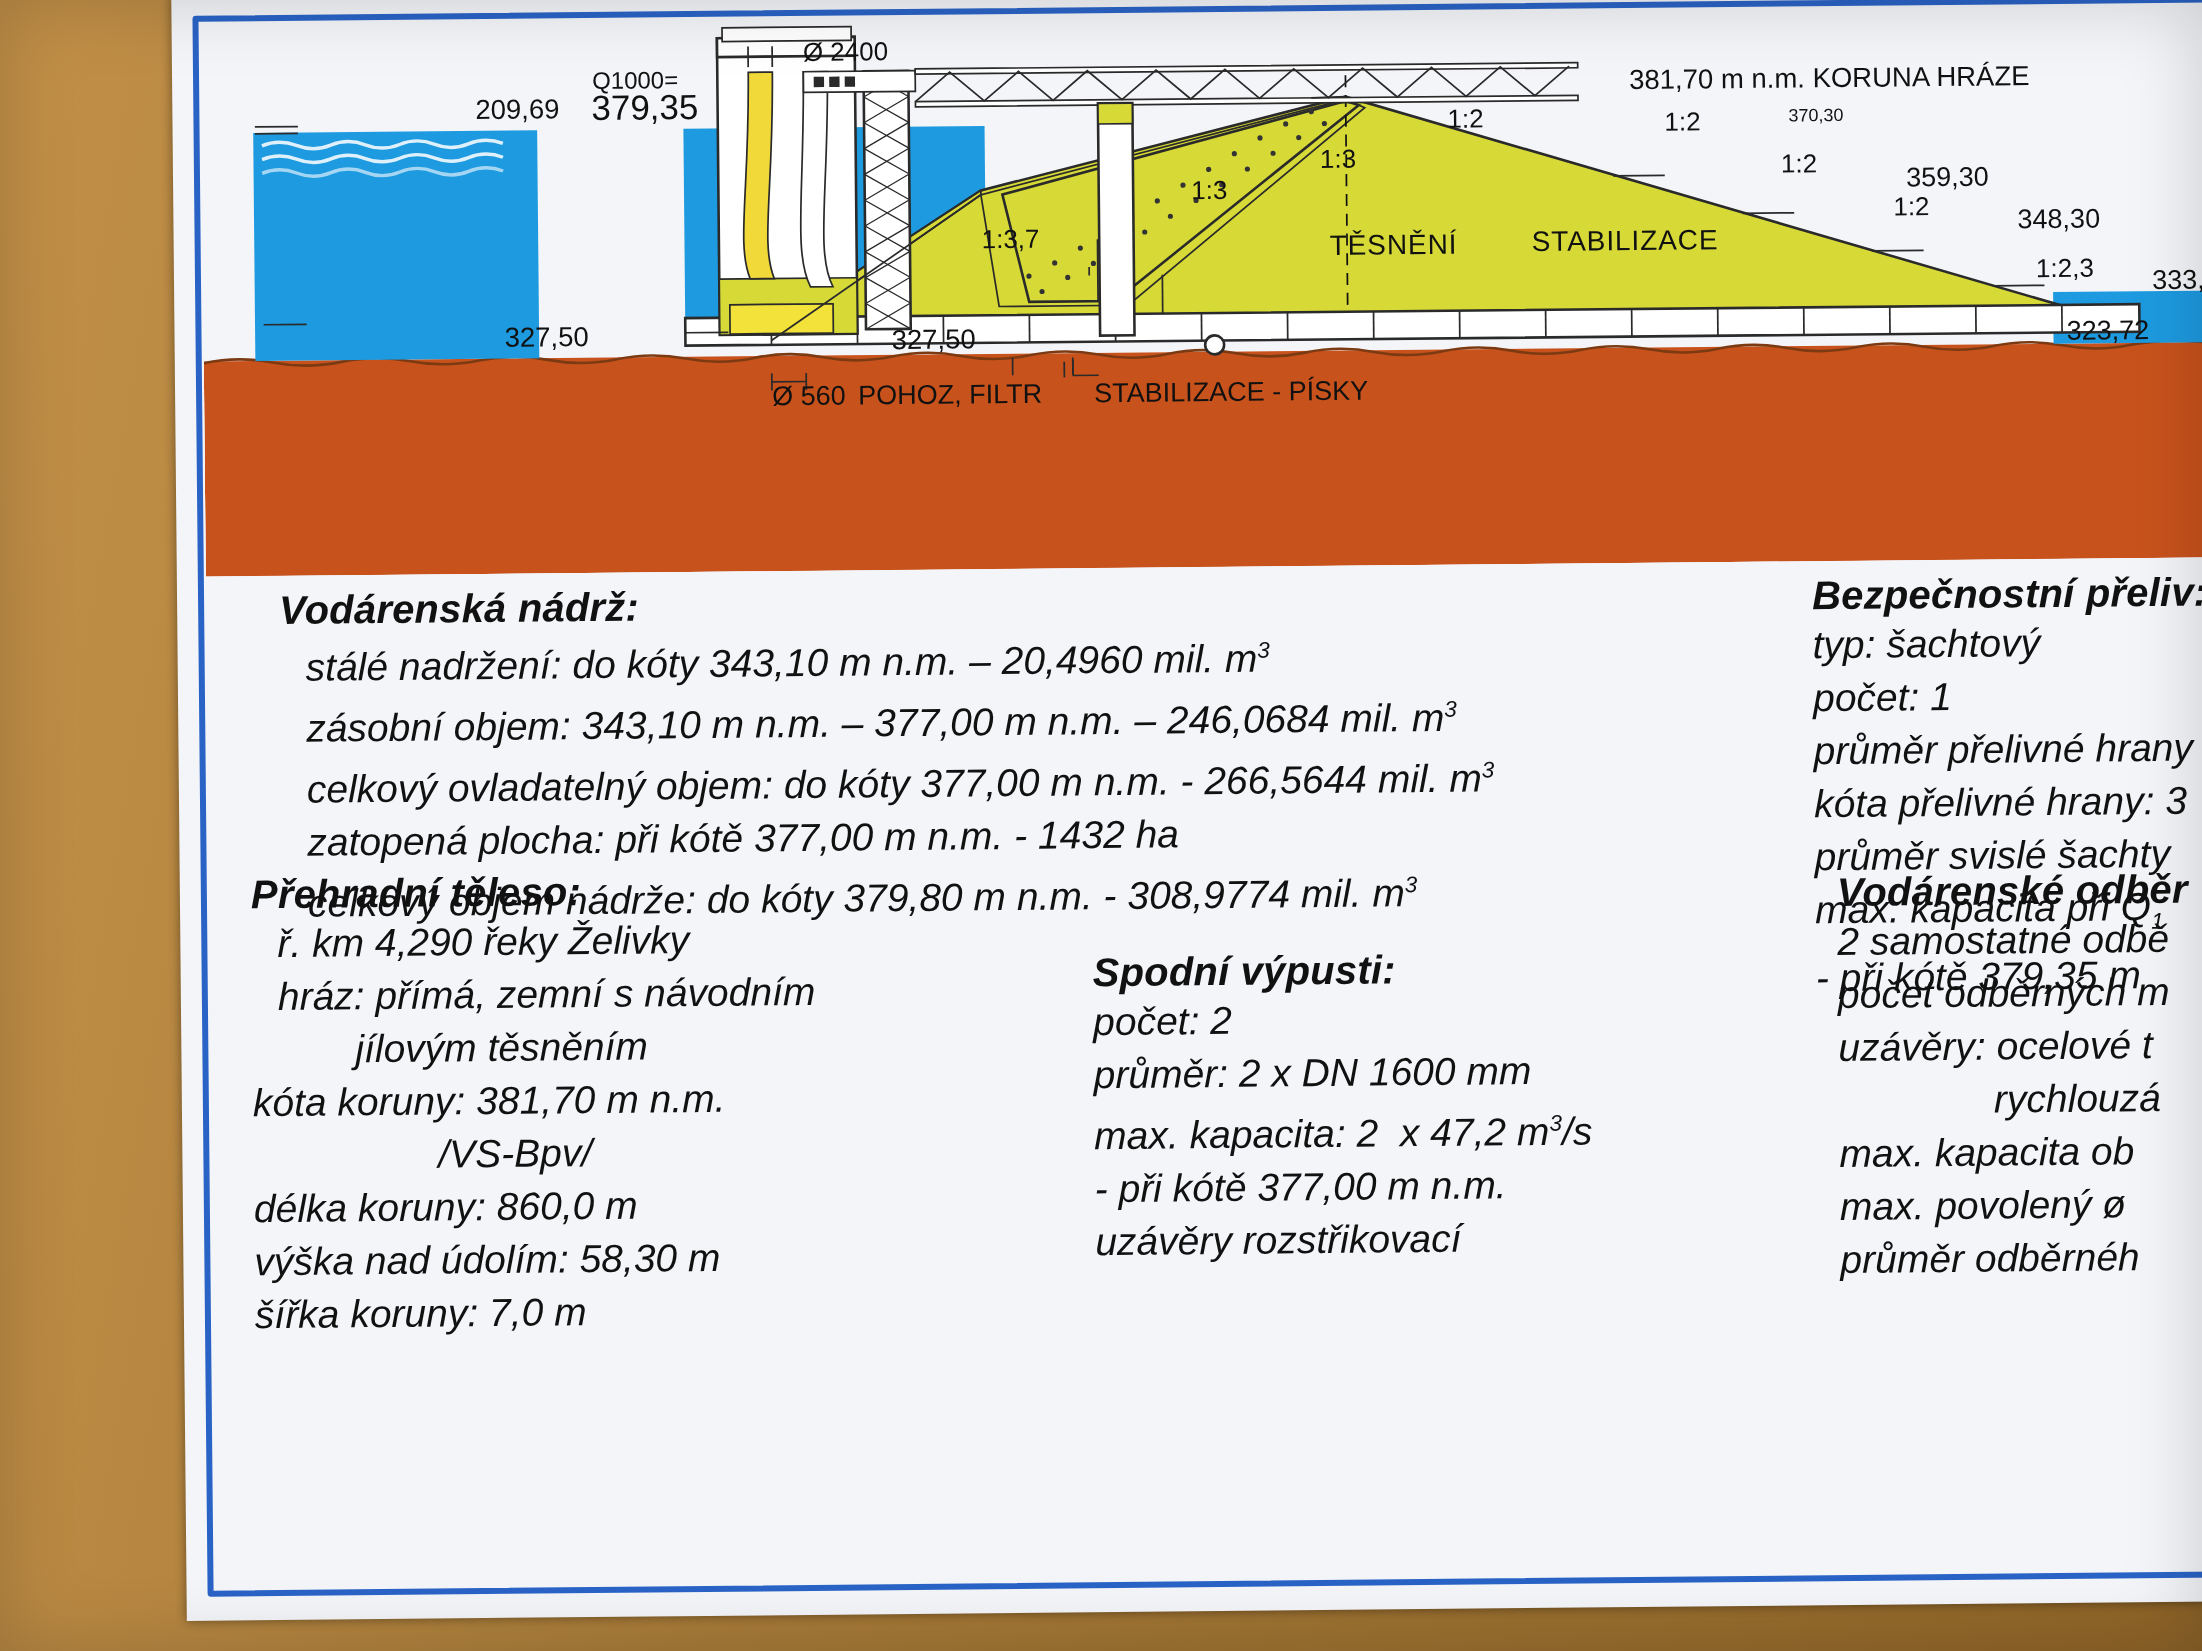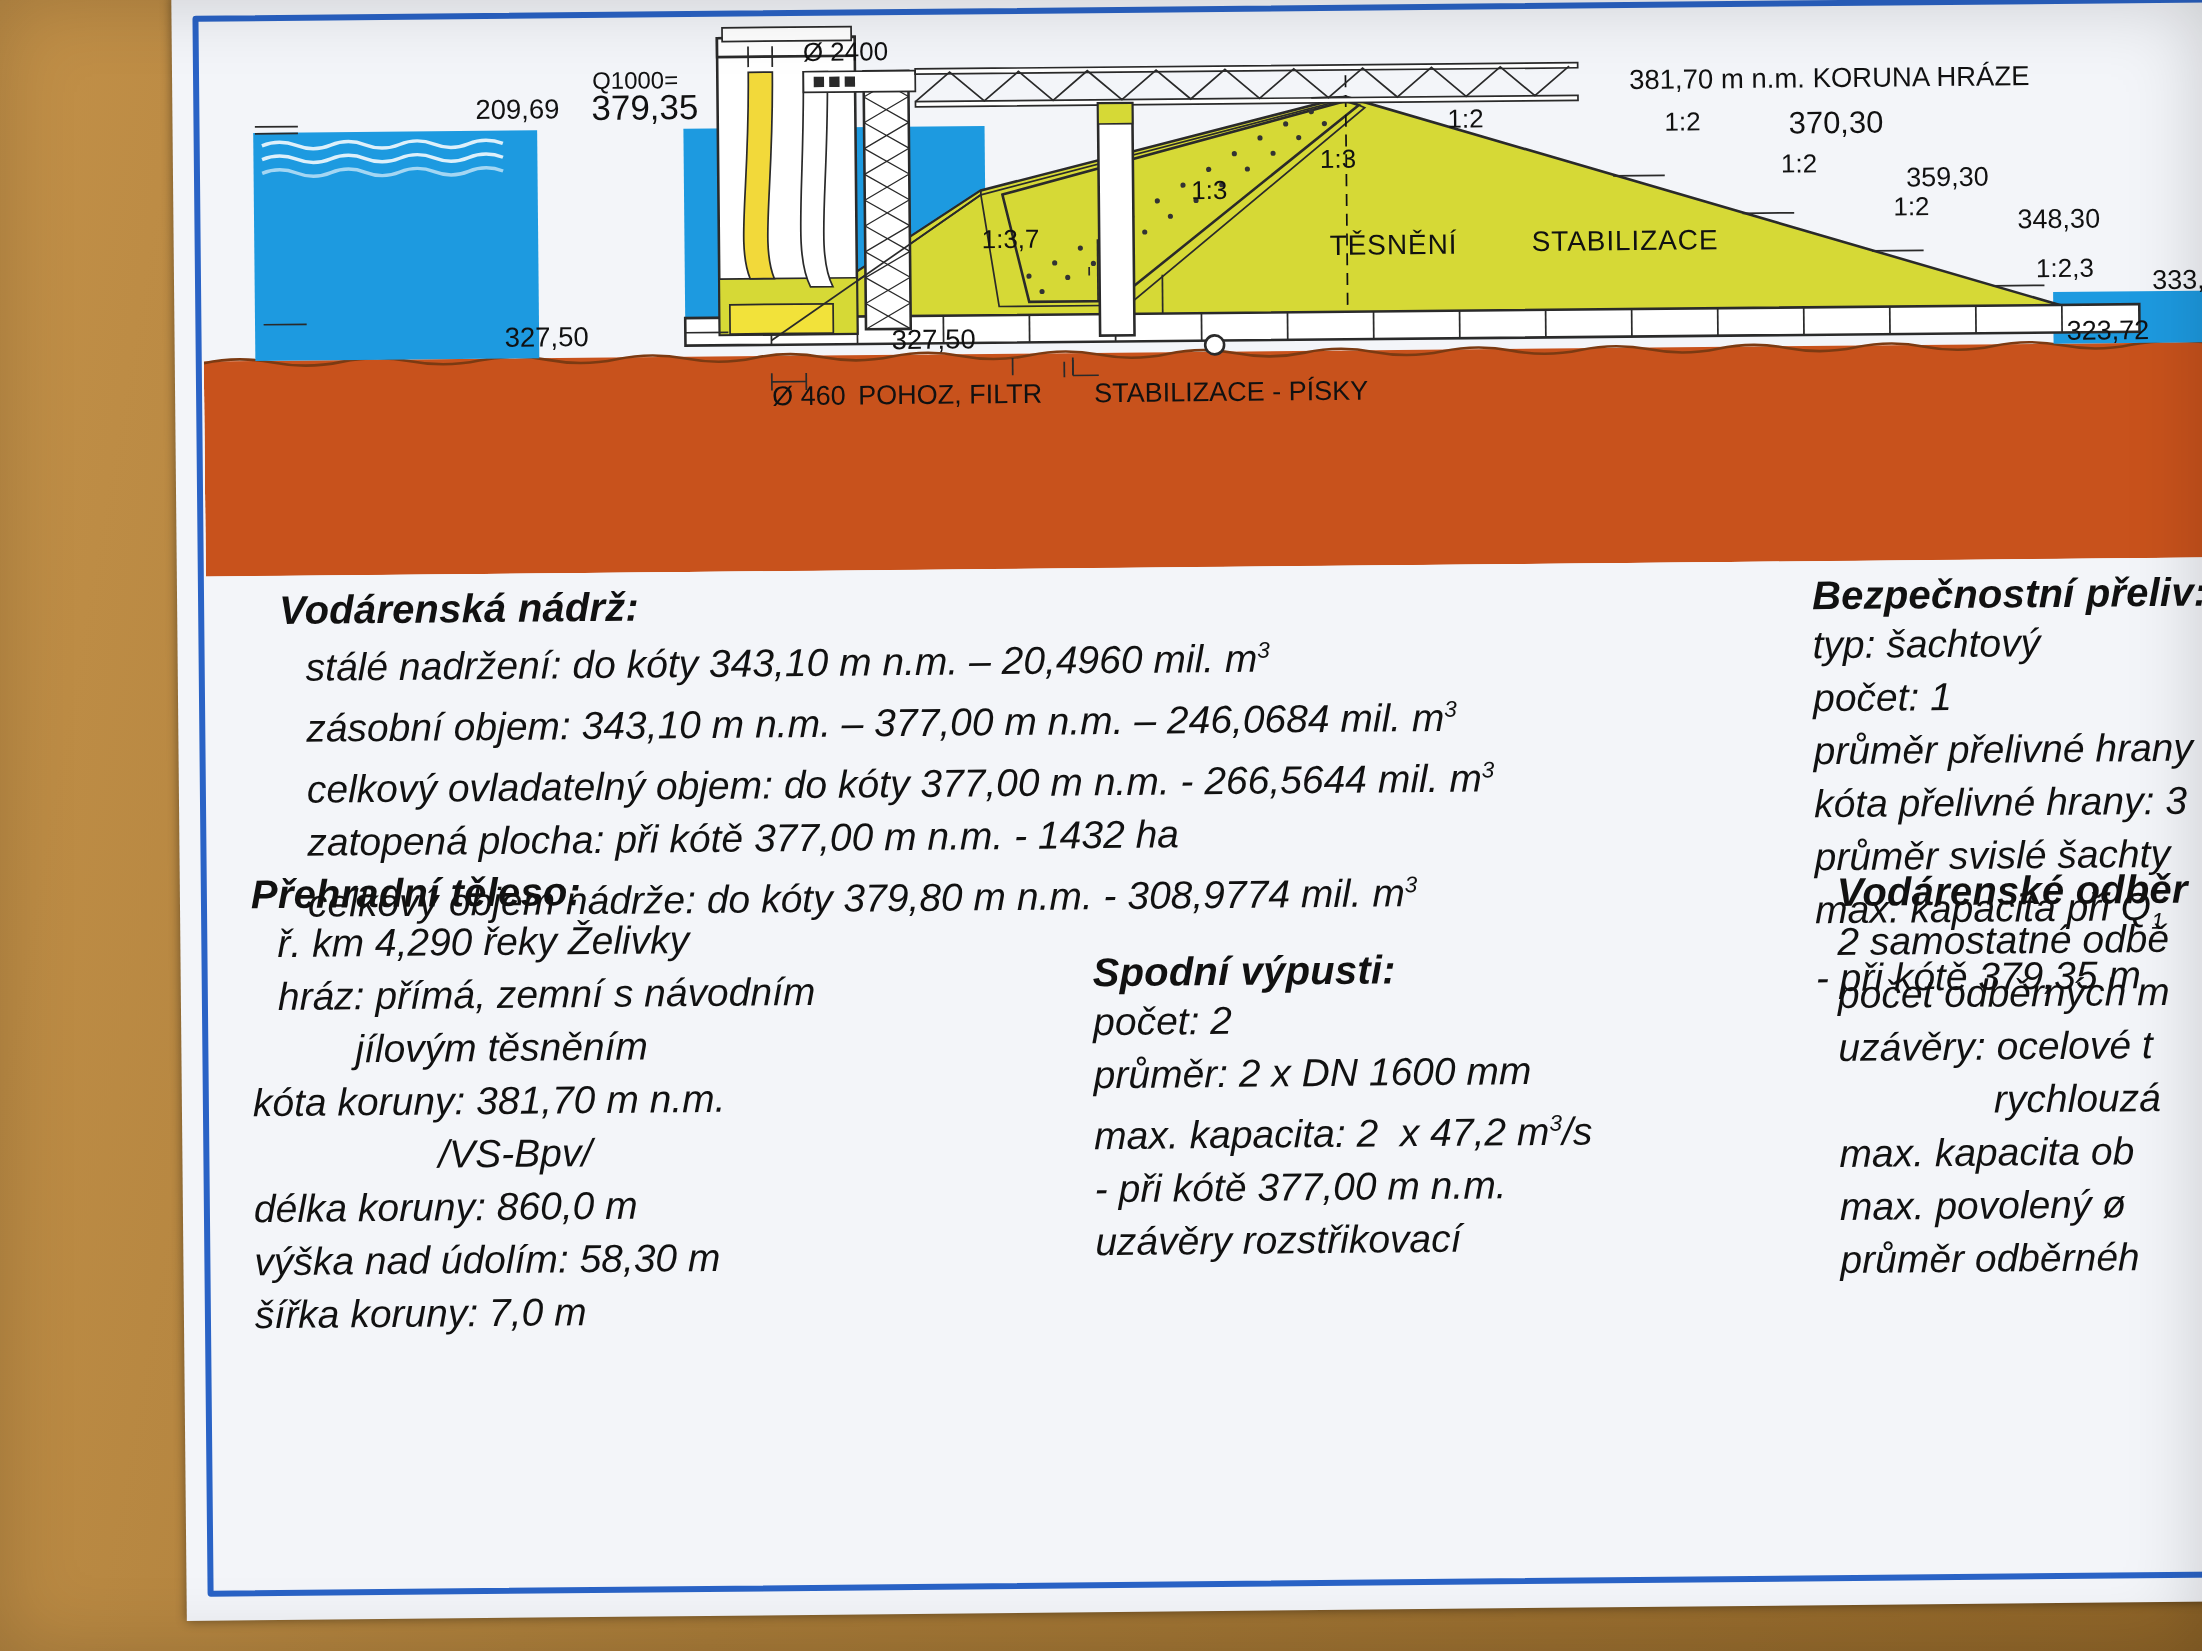--- a/index.html
+++ b/index.html
@@ -263,39 +263,39 @@
       <span class="lbl" style="left:602px; top:17px; font-size:26px;">Ø 2400</span>
 
       <span class="lbl" style="left:391px; top:45px; font-size:24px;"><span>Q1000=</span></span>
       <span class="lbl" style="left:390px; top:66px; font-size:35px;">379,35</span>
 
       <span class="lbl" style="left:274px; top:71px; font-size:27.5px;">209,69</span>
       <span class="lbl" style="left:301px; top:299px; font-size:27.5px;">327,50</span>
       <span class="lbl" style="left:688px; top:305px; font-size:27.5px;">327,50</span>
 
       <span class="lbl" style="left:1428px; top:52px; font-size:27.5px;">381,70 m n.m.  KORUNA HRÁZE</span>
-      <span class="lbl" style="left:1587px; top:95px; font-size:31px;">370,30</span>
+      <span class="lbl" style="left:1587px; top:95px; font-size:18px;">370,30</span>
       <span class="lbl" style="left:1704px; top:153px; font-size:27px;">359,30</span>
       <span class="lbl" style="left:1815px; top:196px; font-size:27px;text-align:center;">348,30</span>
       <span class="lbl" style="left:1949px; top:258px; font-size:27px;">333,4</span>
       <span class="lbl" style="left:1863px; top:308px; font-size:27px;">323,72</span>
 
       <span class="lbl" style="left:779px; top:206px; font-size:26px;">1:3,7</span>
       <span class="lbl" style="left:989px; top:159px; font-size:26px;">1:3</span>
       <span class="lbl" style="left:1118px; top:129px; font-size:26px;">1:3</span>
       <span class="lbl" style="left:1246px; top:90px; font-size:26px;">1:2</span>
       <span class="lbl" style="left:1463px; top:95px; font-size:26px;">1:2</span>
       <span class="lbl" style="left:1579px; top:138px; font-size:26px;">1:2</span>
       <span class="lbl" style="left:1691px; top:182px; font-size:26px;">1:2</span>
       <span class="lbl" style="left:1833px; top:245px; font-size:26px;">1:2,3</span>
 
       <span class="lbl" style="left:1127px; top:215px; font-size:28px; letter-spacing:0.9px;">TĚSNĚNÍ</span>
       <span class="lbl" style="left:1329px; top:213px; font-size:28px; letter-spacing:0.9px;">STABILIZACE</span>
 
-      <span class="lbl" style="left:568px; top:361px; font-size:27px;">Ø 460</span>
+      <span class="lbl" style="left:568px; top:361px; font-size:27px;">Ø 560</span>
       <span class="lbl" style="left:654px; top:361px; font-size:27px;">POHOZ, FILTR</span>
       <span class="lbl" style="left:890px; top:361px; font-size:27px;">STABILIZACE - PÍSKY</span>
     </div>
 
     <div class="textwrap">
 
       <div class="block" id="blk-reservoir">
         <div class="h">Vodárenská nádrž:</div>
         <div class="l ind">stálé nadržení: do kóty 343,10 m n.m. – 20,4960 mil. m<sup>3</sup></div>
         <div class="l ind">zásobní objem: 343,10 m n.m. – 377,00 m n.m. – 246,0684 mil. m<sup>3</sup></div>

